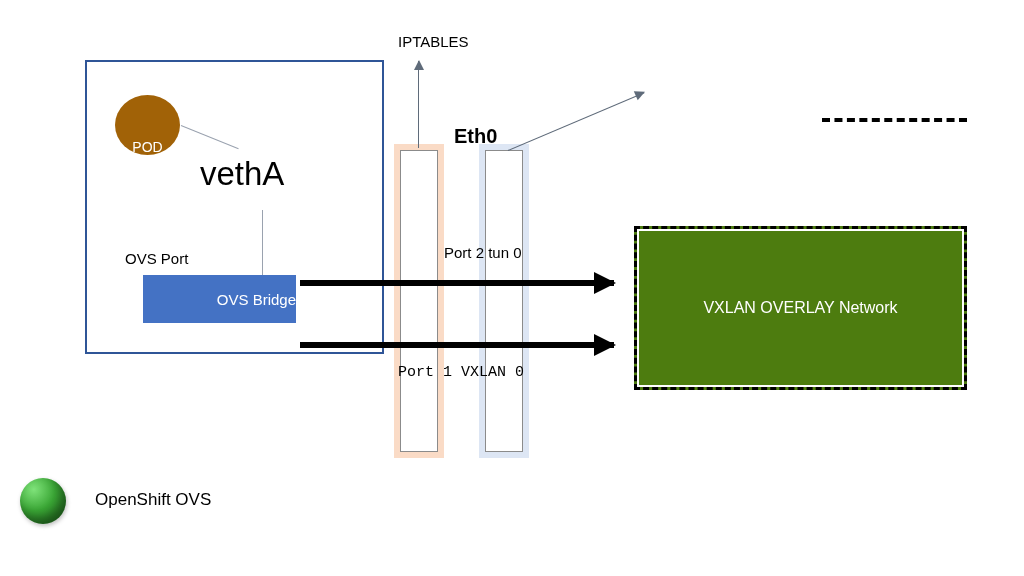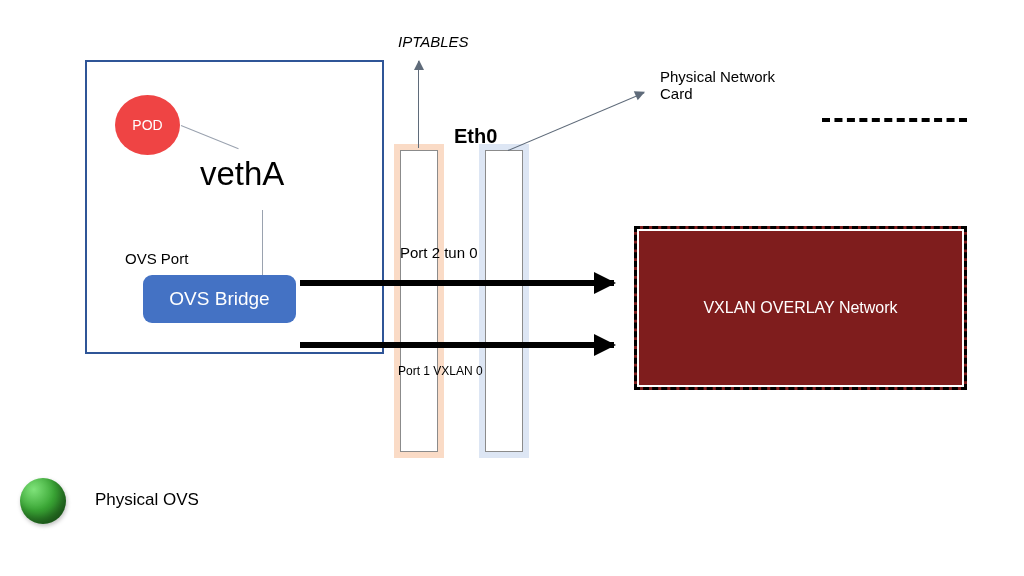--- a/index.html
+++ b/index.html
@@ -26,25 +26,25 @@
     border: 2px solid #2f5597;
     background: #ffffff;
   }
   .pod-circle {
     position: absolute;
     left: 115px;
     top: 95px;
     width: 65px;
     height: 60px;
     border-radius: 50%;
-    background: #ef4444;
+    background: #a16207;
     color: #ffffff;
     font-size: 14px;
     display: flex;
-    align-items: center;
+    align-items: flex-end;
     justify-content: center;
   }
   .vetha-label {
     position: absolute;
     left: 200px;
     top: 155px;
     font-size: 33px;
   }
   .ovs-rules-label {
     position: absolute;
@@ -53,25 +53,24 @@
     font-size: 15px;
   }
   .ovs-bridge {
     position: absolute;
     left: 143px;
     top: 275px;
     width: 153px;
     height: 48px;
     background: #4472c4;
     color: #ffffff;
-    font-size: 19px;
+    font-size: 15px;
     display: flex;
     align-items: center;
-    justify-content: center;
-    border-radius: 9px;
+    justify-content: flex-end;
   }
   .vertical-rect {
     position: absolute;
     top: 150px;
     width: 36px;
     height: 300px;
     background: #ffffff;
     border: 1px solid #8b8b8b;
   }
   .tun0-rect {
@@ -87,48 +86,49 @@
     left: 454px;
     top: 125px;
     font-size: 20px;
     font-weight: 700;
   }
   .iptables-label {
     position: absolute;
     left: 398px;
     top: 33px;
     font-size: 15px;
-    font-style: italic;
   }
   .phys-card-label {
     position: absolute;
     left: 660px;
     top: 68px;
     font-size: 15px;
     line-height: 1.15;
   }
   .port2-label {
     position: absolute;
     left: 400px;
     top: 244px;
     font-size: 15px;
+    padding-left: 44px;
   }
   .port1-label {
     position: absolute;
     left: 398px;
     top: 364px;
-    font-size: 12px;
+    font-size: 15px;
+    font-family: Liberation Mono, monospace;
   }
   .vxlan-box {
     position: absolute;
     left: 634px;
     top: 226px;
     width: 333px;
     height: 164px;
-    background: #7f1d1d;
+    background: #4d7c0f;
     color: #ffffff;
     font-size: 16px;
     display: flex;
     align-items: center;
     justify-content: center;
     border: 3px dashed #000000;
     outline: 2px solid #ffffff;
     outline-offset: -5px;
     box-sizing: border-box;
   }
@@ -260,30 +260,28 @@
   </div>
 
   <div class="vertical-rect tun0-rect"></div>
   <div class="vertical-rect eth0-rect"></div>
 
   <div class="iptables-label">IPTABLES</div>
   <div class="thin-arrow iptables-arrow"></div>
 
   <div class="eth0-label">Eth0</div>
   <div class="phys-arrow-line"></div>
-  <div class="phys-card-label" style="white-space:pre-line;">Physical Network
-Card</div>
   <div class="phys-dash"></div>
 
   <div class="port2-label">Port 2 tun 0</div>
   <div class="port1-label">Port 1 VXLAN 0</div>
 
   <div class="big-arrow arrow-upper"></div>
   <div class="big-arrow arrow-lower"></div>
 
   <div class="vxlan-box">
     <span>VXLAN OVERLAY Network</span>
   </div>
 
   <div class="ball"></div>
-  <div class="title-label">Physical OVS</div>
+  <div class="title-label">OpenShift OVS</div>
 
 </div>
 
 </body></html>

